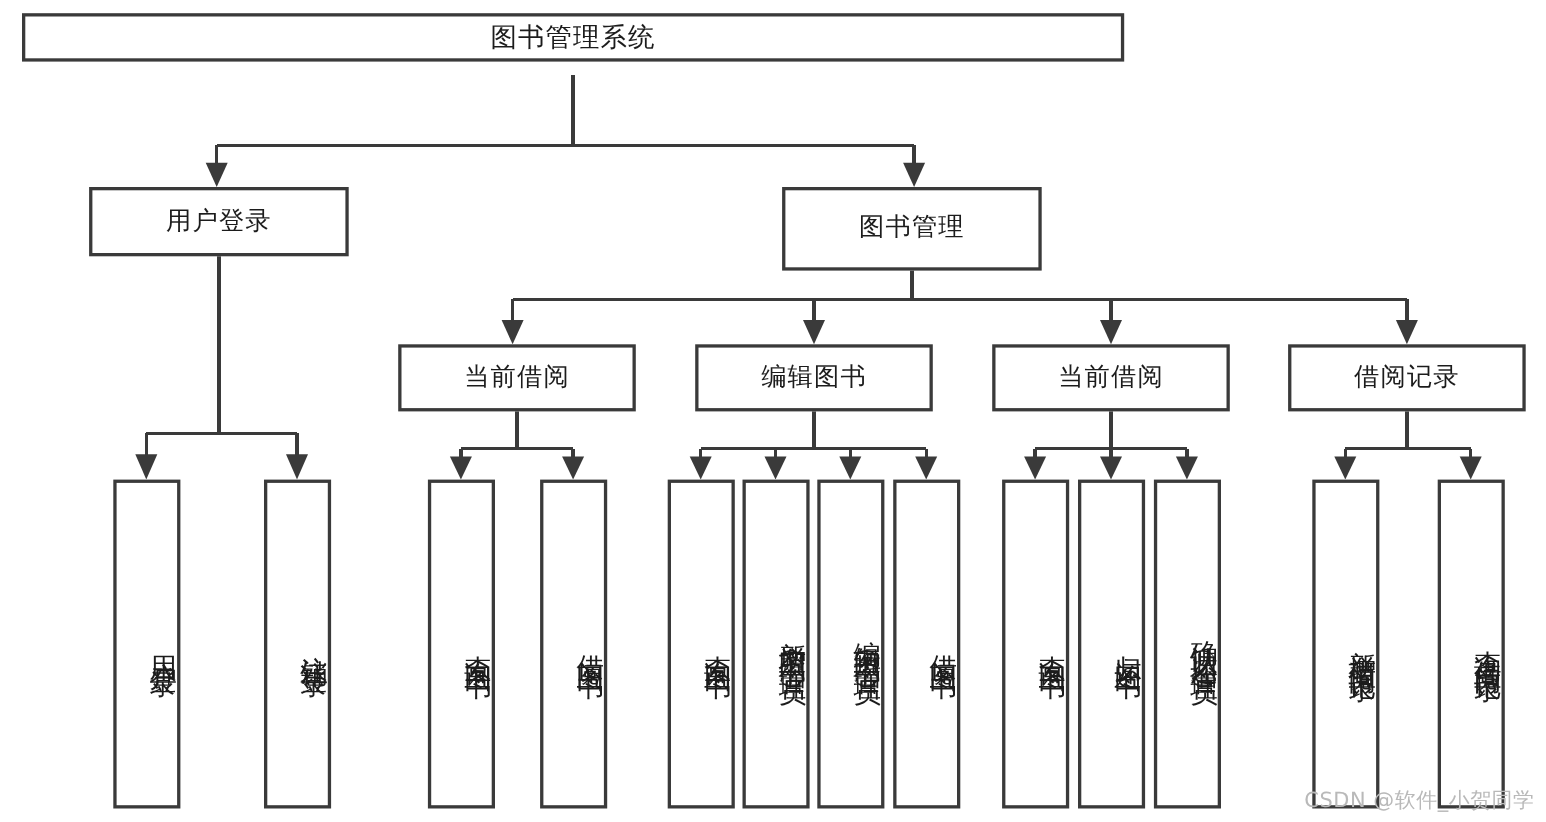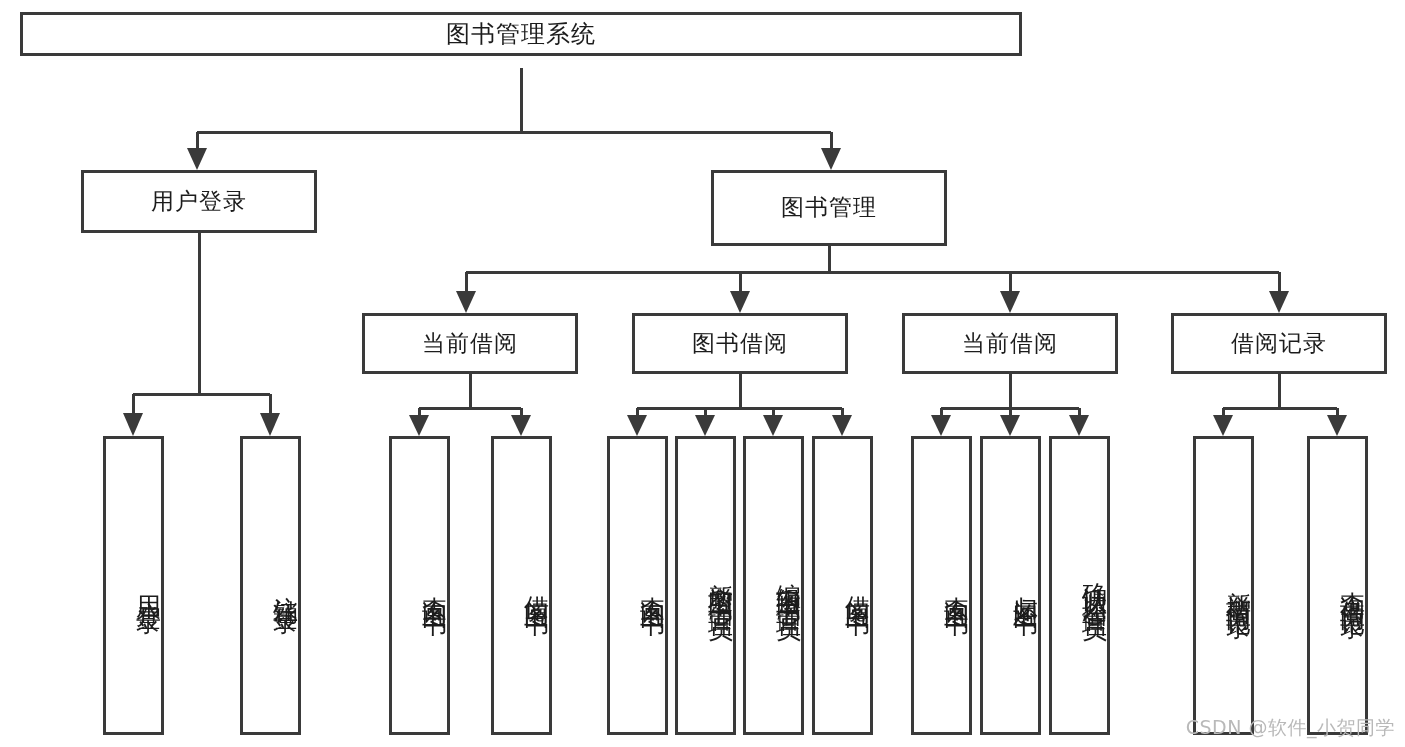--- a/index.html
+++ b/index.html
@@ -173,21 +173,21 @@
 
   <div class="node horiz" style="left:711px; top:170px; width:236px; height:76px;">
     <span class="label">图书管理</span>
   </div>
 
   <div class="node horiz" style="left:362px; top:313px; width:216px; height:61px;">
     <span class="label">当前借阅</span>
   </div>
 
   <div class="node horiz" style="left:632px; top:313px; width:216px; height:61px;">
-    <span class="label">图书借阅</span>
+    <span class="label">编辑图书</span>
   </div>
 
   <div class="node horiz" style="left:1171px; top:313px; width:216px; height:61px;">
     <span class="label">借阅记录</span>
   </div>
 
   <div class="node horiz" style="left:902px; top:313px; width:216px; height:61px;">
     <span class="label">当前借阅</span>
   </div>
 

